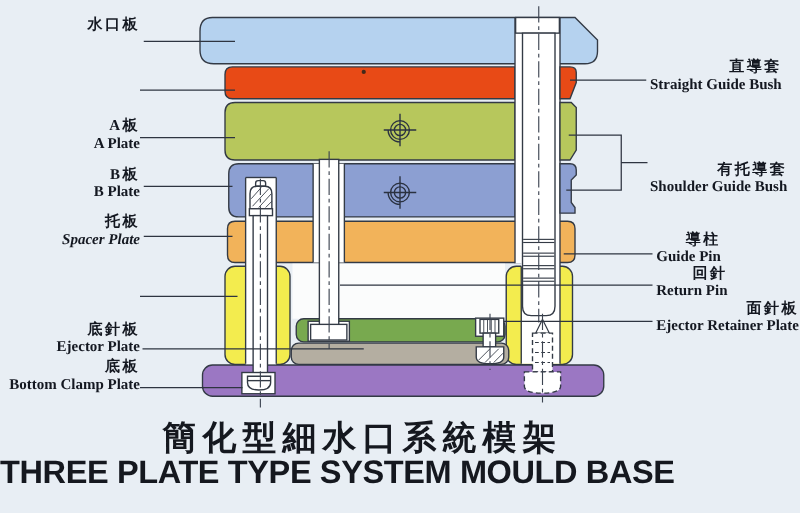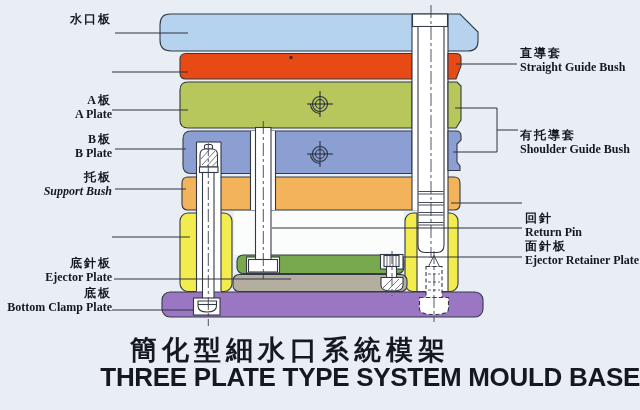--- a/index.html
+++ b/index.html
@@ -3,24 +3,24 @@
 <meta charset="utf-8">
 <style>
   html,body{margin:0;padding:0;width:640px;height:410px;overflow:hidden;}
   body{background:#e8eef4;font-family:"Liberation Serif",serif;position:relative;}
   .stage{position:absolute;inset:0;padding-left:32px;}
   svg{position:absolute;left:0;top:0;}
   .lbl{position:absolute;color:#141821;white-space:nowrap;}
   .lbl .zh{display:block;font:700 12px "Liberation Serif",serif;letter-spacing:2px;line-height:14px;}
   .lbl .en{display:block;font:700 12px "Liberation Serif",serif;line-height:15px;letter-spacing:0px;}
   .lbl.left{right:528px;text-align:right;}
-  .lbl.right{text-align:left;}
+  .lbl.right{text-align:right;}
   .lbl .en.it{font-style:italic;}
   .title-zh{position:absolute;top:332px;left:0;width:580px;text-align:center;font:700 27px "Liberation Serif",serif;letter-spacing:5px;color:#15181f;}
-  .title-en{position:absolute;top:362px;left:0;width:640px;text-align:right;font:700 26px "Liberation Sans",sans-serif;letter-spacing:-0.3px;color:#15181f;}
+  .title-en{position:absolute;top:362px;left:0;width:640px;text-align:left;font:700 26px "Liberation Sans",sans-serif;letter-spacing:-0.3px;color:#15181f;}
 </style>
 </head>
 <body>
 
 <div class="stage">
 <svg width="640" height="410" viewBox="0 0 640 410">
   <g stroke="#333a45" stroke-width="1.1" fill="none">
 
     <path d="M170,14 H460 L478,32 V41 Q478,51 468,51 H171 Q160,51 160,40 V25 Q160,14 170,14 Z" fill="#b5d2ef"></path>
     <path d="M186,53.5 H412 V79 H186 Q180,79 180,73 V59.5 Q180,53.5 186,53.5 Z" fill="#e84a16"></path>
@@ -157,39 +157,43 @@
 <div class="lbl left" style="top:93px">
   <span class="zh">A板</span>
   <span class="en">A Plate</span>
 </div>
 <div class="lbl left" style="top:132px">
   <span class="zh">B板</span>
   <span class="en">B Plate</span>
 </div>
 <div class="lbl left" style="top:170px">
   <span class="zh">托板</span>
-  <span class="en it">Support Bush</span>
+  <span class="en it">Spacer Plate</span>
 </div>
 <div class="lbl left" style="top:256px">
   <span class="zh">底針板</span>
   <span class="en">Ejector Plate</span>
 </div>
 <div class="lbl left" style="top:286px">
   <span class="zh">底板</span>
   <span class="en">Bottom Clamp Plate</span>
 </div>
 
 <div class="lbl right" style="top:46px;left:520px">
   <span class="zh">直導套</span>
   <span class="en">Straight Guide Bush</span>
 </div>
 <div class="lbl right" style="top:128px;left:520px">
   <span class="zh">有托導套</span>
   <span class="en">Shoulder Guide Bush</span>
 </div>
+<div class="lbl right" style="top:184px;left:525px">
+  <span class="zh">導柱</span>
+  <span class="en">Guide Pin</span>
+</div>
 <div class="lbl right" style="top:211px;left:525px">
   <span class="zh">回針</span>
   <span class="en">Return Pin</span>
 </div>
 <div class="lbl right" style="top:239px;left:525px">
   <span class="zh">面針板</span>
   <span class="en">Ejector Retainer Plate</span>
 </div>
 
 <div class="title-zh">簡化型細水口系統模架</div>

